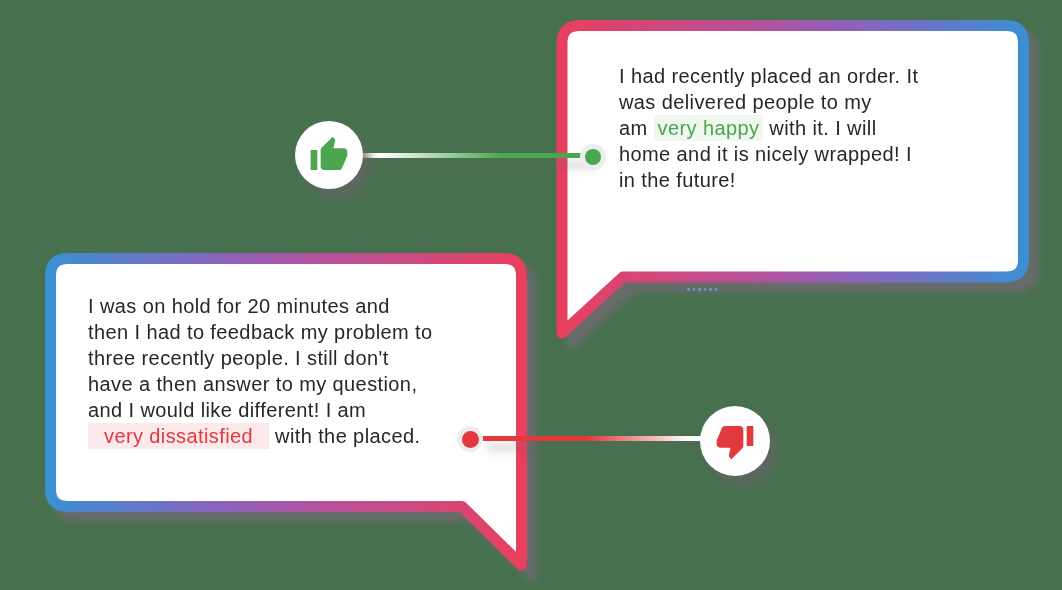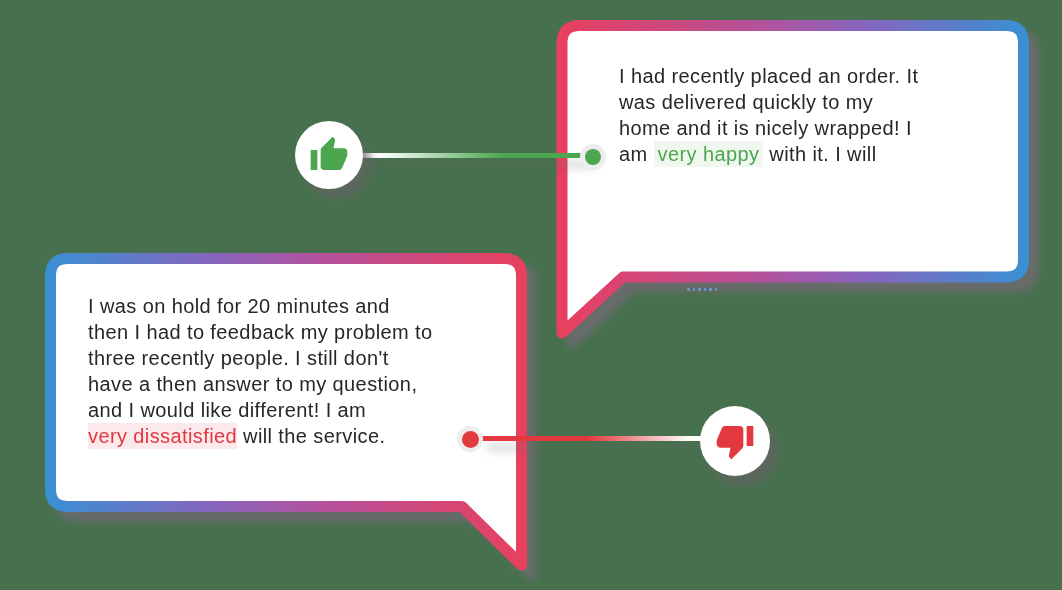--- a/index.html
+++ b/index.html
@@ -6,21 +6,21 @@
   .canvas{
     position:relative;width:1062px;height:590px;overflow:hidden;
     background:#47714E;
     font-family:"Liberation Sans", sans-serif;
   }
   .bubble-svg{position:absolute;filter:drop-shadow(10px 10px 3px rgba(106,106,108,0.92));}
   .review-text{position:absolute;color:#272727;font-size:20px;line-height:26px;
     font-weight:400;letter-spacing:0.4px;}
   .line{white-space:pre;height:26px;}
   .hl-green{color:#4CA64F;background:#EFF7EE;padding:2px 4px;}
-  .hl-red{color:#E2393E;background:#FBE9EC;padding:2px 0;}
+  .hl-red{color:#E2393E;background:#FBE9EC;padding:2px 16px;}
   .connector{position:absolute;height:5px;border-radius:3px;
     box-shadow:7px 9px 8px rgba(100,100,100,0.35);}
   .connector.green{background:linear-gradient(90deg,#ffffff 8%,#4CA64F 62%);}
   .connector.red{background:linear-gradient(90deg,#E2393E 0%,#E2393E 42%,#ffffff 82%);}
   .endpoint{position:absolute;width:26px;height:26px;border-radius:50%;background:#EDEDED;
     display:flex;align-items:center;justify-content:center;}
   .endpoint .core{width:16px;height:16px;border-radius:50%;}
   .core.green{background:#4CA64F;}
   .core.red{background:#E2393E;width:17px;height:17px;}
   .icon-circle{position:absolute;border-radius:50%;background:#ffffff;
@@ -50,23 +50,24 @@
     <i></i>
       <i></i>
       <i></i>
       <i></i>
       <i></i>
       <i></i>
   </div>
 
   <div class="review-text" style="left:619px;top:63px;">
     <div class="line">I had recently placed an order. It</div>
-    <div class="line">was delivered quickly to my</div>
+    <div class="line">was delivered people to my</div>
+    <div class="line"><span>am </span><span class="hl-green">very happy</span><span> with it. I will</span></div>
     <div class="line">home and it is nicely wrapped! I</div>
-    <div class="line"><span>am </span><span class="hl-green">very happy</span><span> with it. I will</span></div>
+    <div class="line">in the future!</div>
   </div>
 
   <div class="connector green" style="left:362px;top:153px;width:226px;"></div>
   <div class="endpoint" style="left:580px;top:144px;">
     <span class="core green"></span>
   </div>
 
   <div class="icon-circle" style="left:295px;top:121px;width:68px;height:68px;">
     <svg width="40" height="40" viewBox="0 0 24 24">
       <path fill="#4CA64F" d="M1 21h4V9H1v12zm22-11c0-1.1-.9-2-2-2h-6.31l.95-4.57.03-.32c0-.41-.17-.79-.44-1.06L14.17 1 7.59 7.59C7.22 7.95 7 8.45 7 9v10c0 1.1.9 2 2 2h9c.83 0 1.54-.5 1.84-1.22l3.02-7.05c.09-.23.14-.47.14-.73v-2z"></path>
@@ -84,21 +85,21 @@
     </defs>
     <path d="M 40 15.5 H 476 Q 493.5 15.5 493.5 33 V 322 L 434 263.5 L 40 263.5 Q 22.5 263.5 22.5 246 V 33 Q 22.5 15.5 40 15.5 Z" fill="#ffffff" stroke="url(#gradBottom)" stroke-width="11" stroke-linejoin="round"></path>
   </svg>
 
   <div class="review-text" style="left:88px;top:293px;">
     <div class="line">I was on hold for 20 minutes and</div>
     <div class="line">then I had to feedback my problem to</div>
     <div class="line">three recently people. I still don't</div>
     <div class="line">have a then answer to my question,</div>
     <div class="line">and I would like different! I am</div>
-    <div class="line"><span></span><span class="hl-red">very dissatisfied</span><span> will the service.</span></div>
+    <div class="line"><span></span><span class="hl-red">very dissatisfied</span><span> with the placed.</span></div>
   </div>
 
   <div class="connector red" style="left:480px;top:436px;width:256px;"></div>
   <div class="endpoint" style="left:457px;top:426px;">
     <span class="core red"></span>
   </div>
 
   <div class="icon-circle" style="left:700px;top:406px;width:70px;height:70px;">
     <svg width="40" height="40" viewBox="0 0 24 24">
       <path fill="#E2393E" d="M15 3H6c-.83 0-1.54.5-1.84 1.22l-3.02 7.05c-.09.23-.14.47-.14.73v2c0 1.1.9 2 2 2h6.31l-.95 4.57-.03.32c0 .41.17.79.44 1.06L9.83 23l6.59-6.59c.36-.36.58-.86.58-1.41V5c0-1.1-.9-2-2-2zm4 0v12h4V3h-4z"></path>

